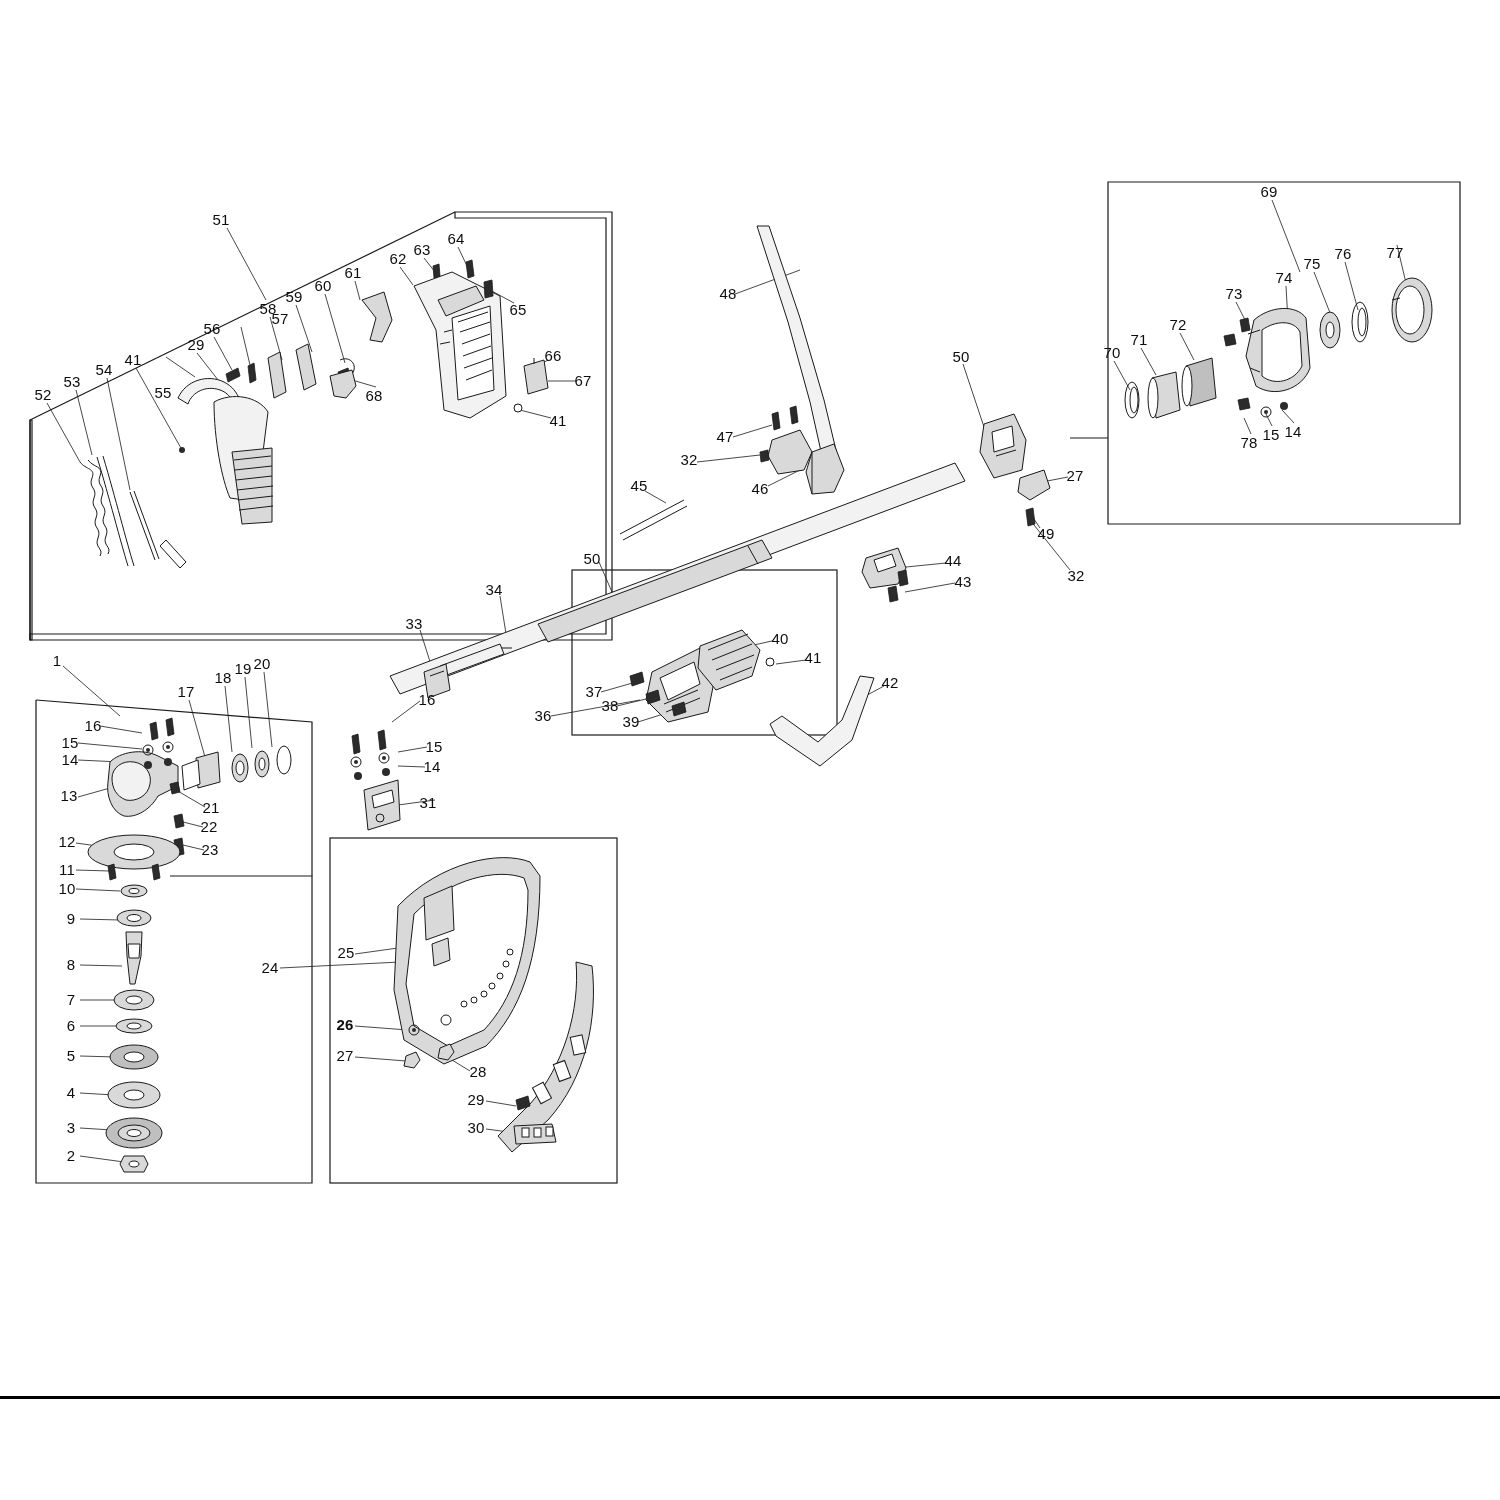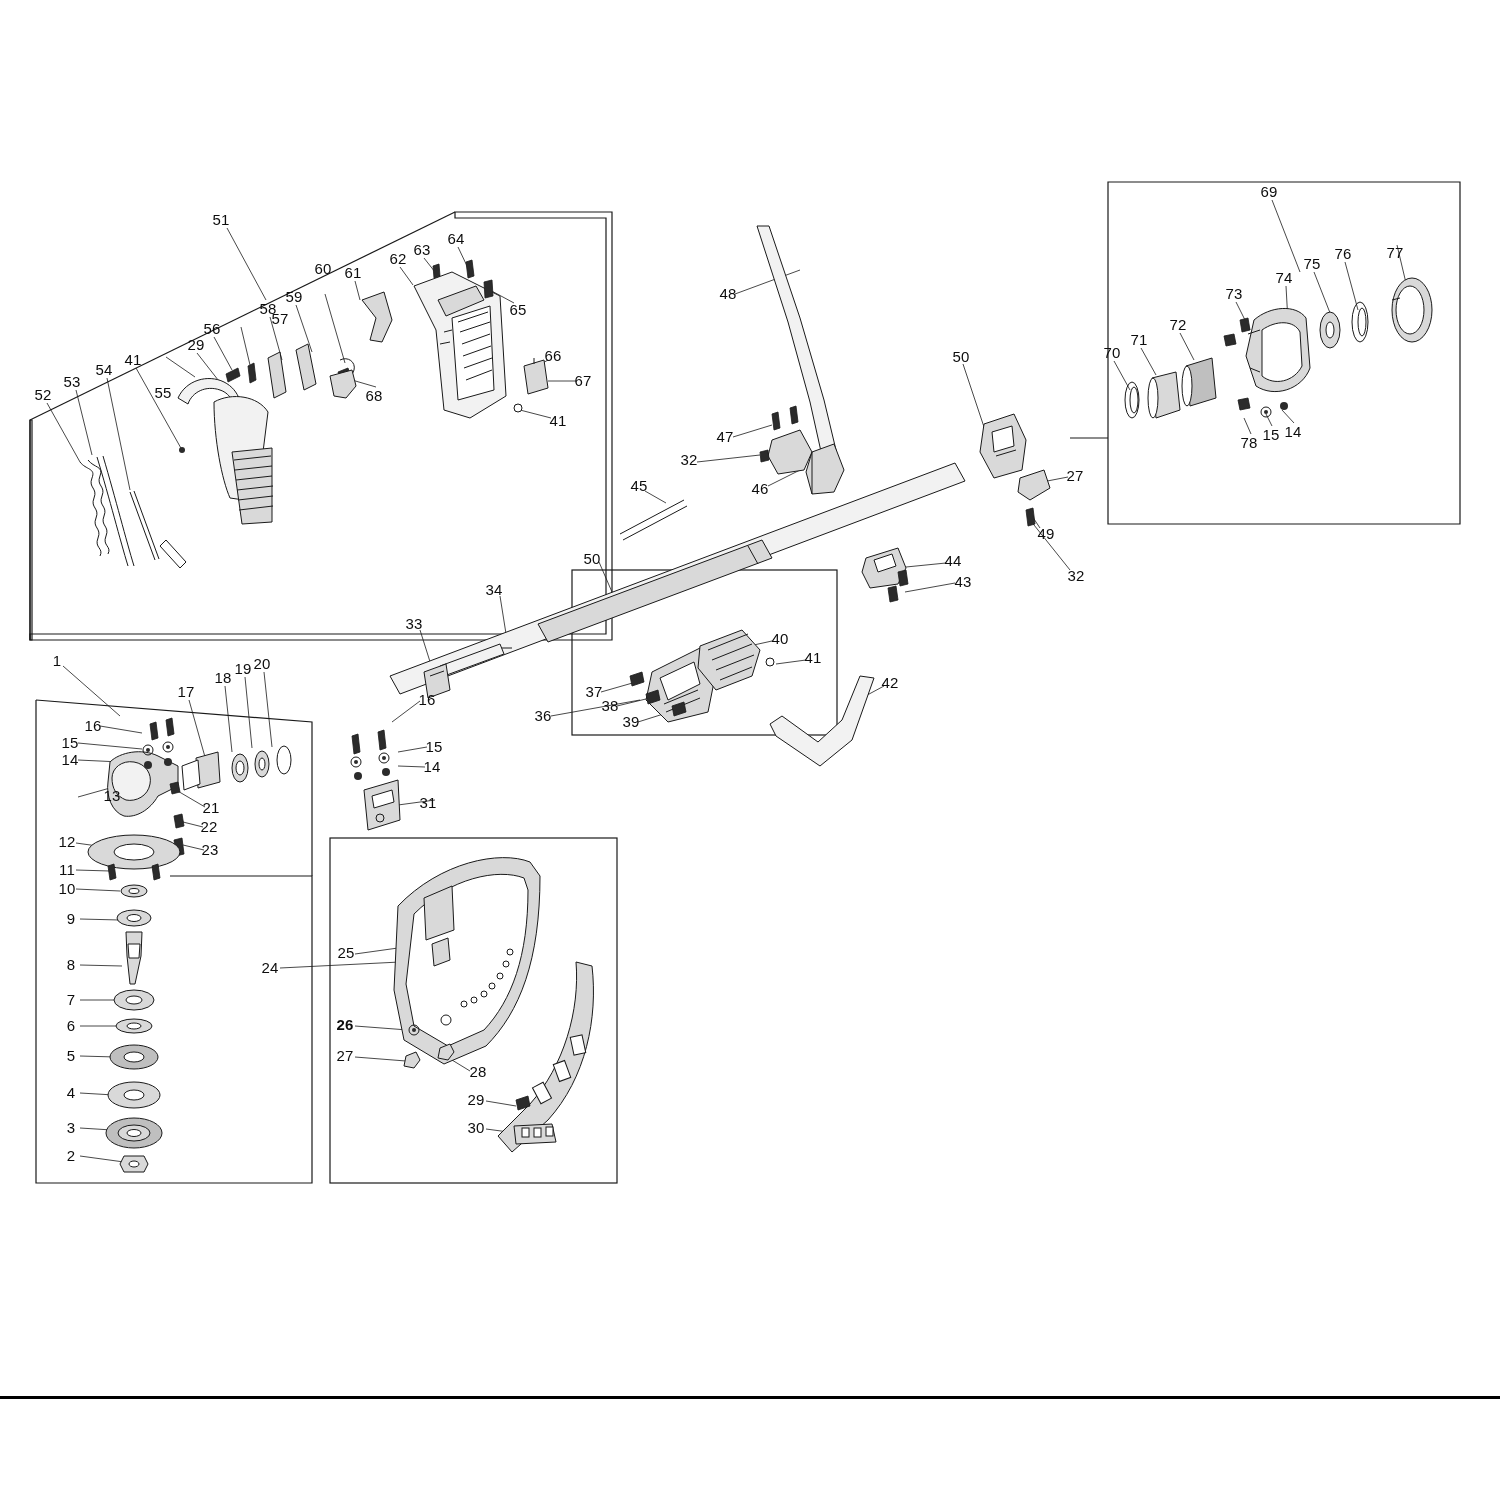--- a/index.html
+++ b/index.html
@@ -458,21 +458,21 @@
       <path class="ln" d="M1392,300 L1400,298"></path>
     </g>
   </svg>
 
   <div>
     <div class="callout" style="left:221px; top:219px;">51</div>
     <div class="callout" style="left:422px; top:249px;">63</div>
     <div class="callout" style="left:456px; top:238px;">64</div>
     <div class="callout" style="left:398px; top:258px;">62</div>
     <div class="callout" style="left:353px; top:272px;">61</div>
-    <div class="callout" style="left:323px; top:268px;">60</div>
+    <div class="callout" style="left:323px; top:285px;">60</div>
     <div class="callout" style="left:294px; top:296px;">59</div>
     <div class="callout" style="left:518px; top:309px;">65</div>
     <div class="callout" style="left:268px; top:308px;">58</div>
     <div class="callout" style="left:233px; top:318px;margin-left:47px;">57</div>
     <div class="callout" style="left:212px; top:328px;">56</div>
     <div class="callout" style="left:196px; top:344px;">29</div>
     <div class="callout" style="left:163px; top:348px;margin-top:44px;">55</div>
     <div class="callout" style="left:133px; top:359px;">41</div>
     <div class="callout" style="left:553px; top:355px;">66</div>
     <div class="callout" style="left:583px; top:380px;">67</div>
@@ -508,21 +508,21 @@
     <div class="callout" style="left:186px; top:691px;">17</div>
     <div class="callout" style="left:223px; top:677px;">18</div>
     <div class="callout" style="left:243px; top:668px;">19</div>
     <div class="callout" style="left:262px; top:663px;">20</div>
     <div class="callout" style="left:93px; top:725px;">16</div>
     <div class="callout" style="left:70px; top:742px;">15</div>
     <div class="callout" style="left:70px; top:759px;">14</div>
     <div class="callout" style="left:427px; top:699px;">16</div>
     <div class="callout" style="left:434px; top:746px;">15</div>
     <div class="callout" style="left:432px; top:766px;">14</div>
-    <div class="callout" style="left:69px; top:795px;margin-left:43px;">13</div>
+    <div class="callout" style="left:69px; top:795px;">13</div>
     <div class="callout" style="left:211px; top:807px;">21</div>
     <div class="callout" style="left:209px; top:826px;">22</div>
     <div class="callout" style="left:210px; top:849px;">23</div>
     <div class="callout" style="left:428px; top:802px;">31</div>
     <div class="callout" style="left:67px; top:841px;">12</div>
     <div class="callout" style="left:67px; top:869px;">11</div>
     <div class="callout" style="left:67px; top:888px;">10</div>
     <div class="callout" style="left:71px; top:918px;">9</div>
     <div class="callout" style="left:71px; top:964px;">8</div>
     <div class="callout" style="left:71px; top:999px;">7</div>

